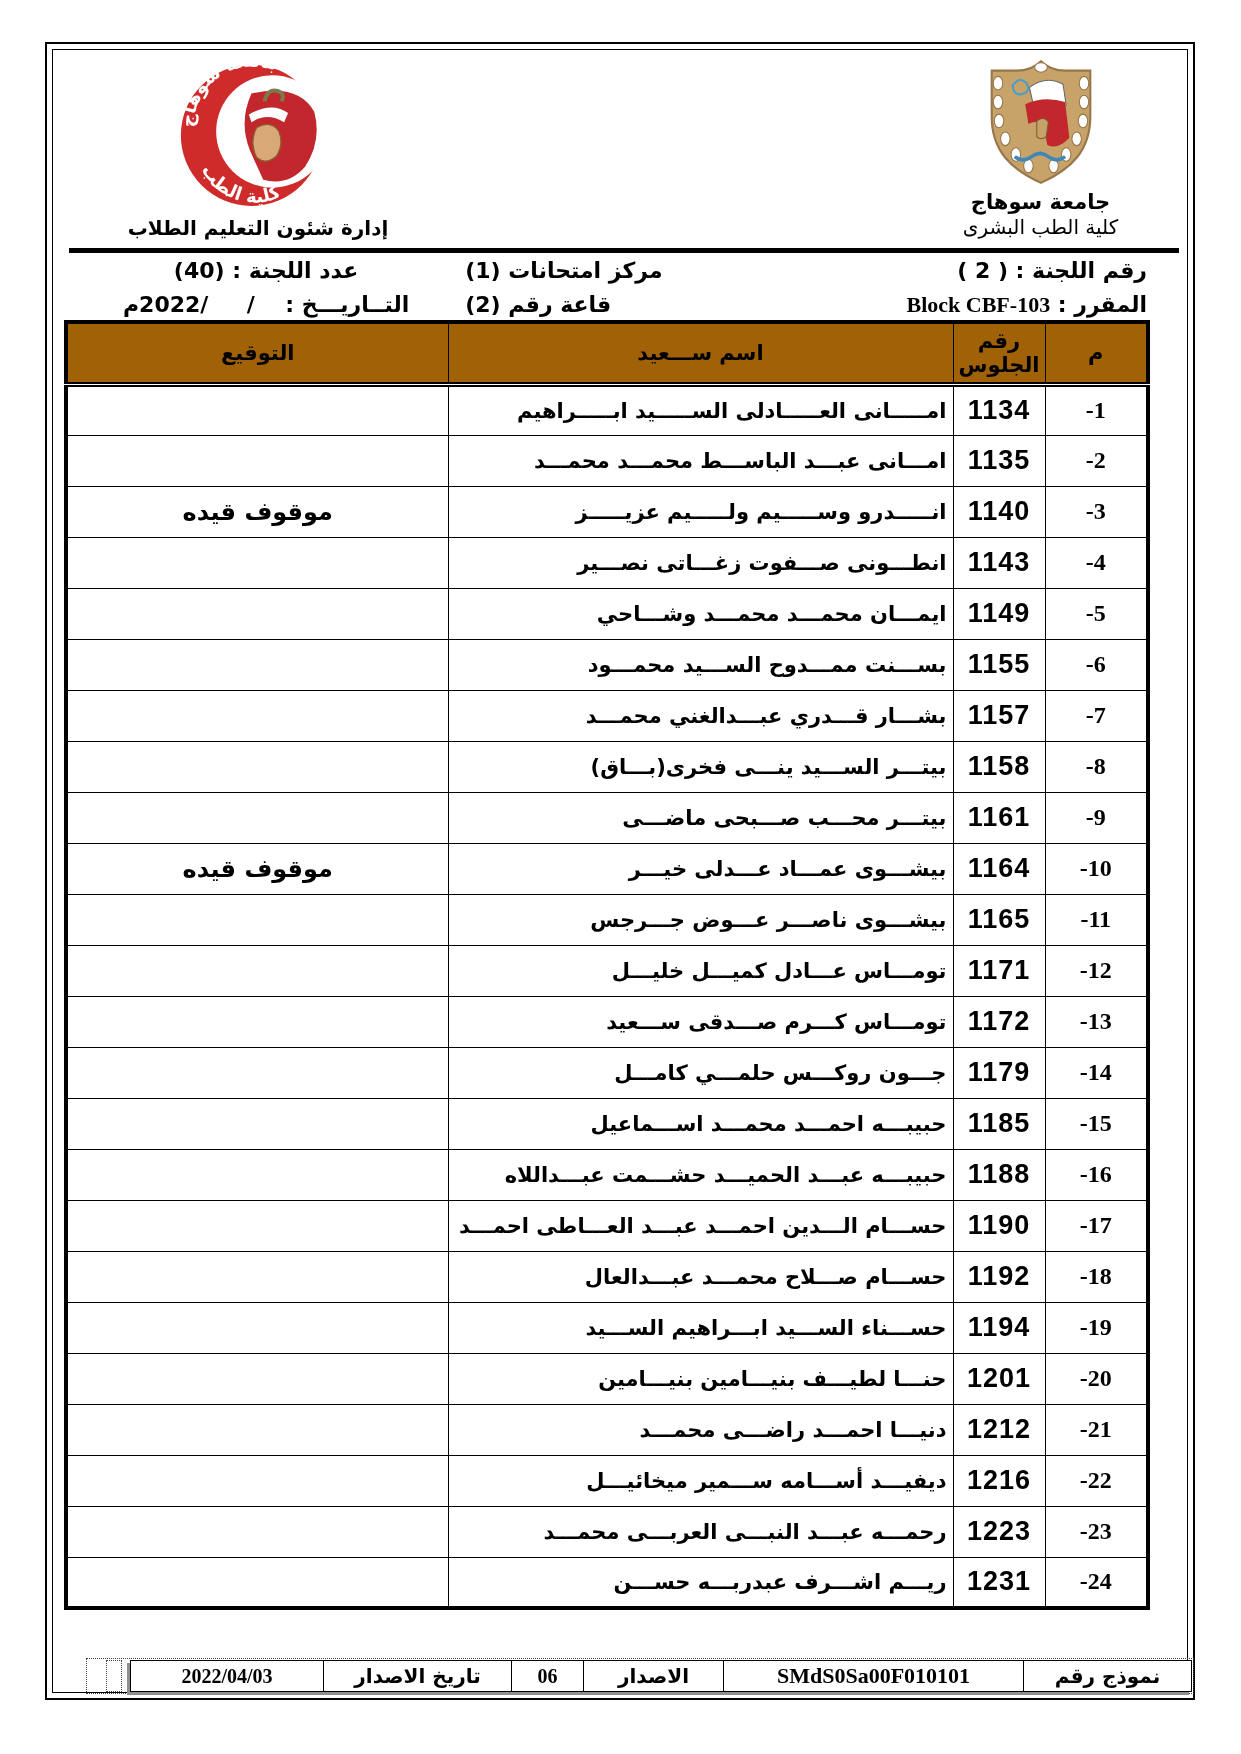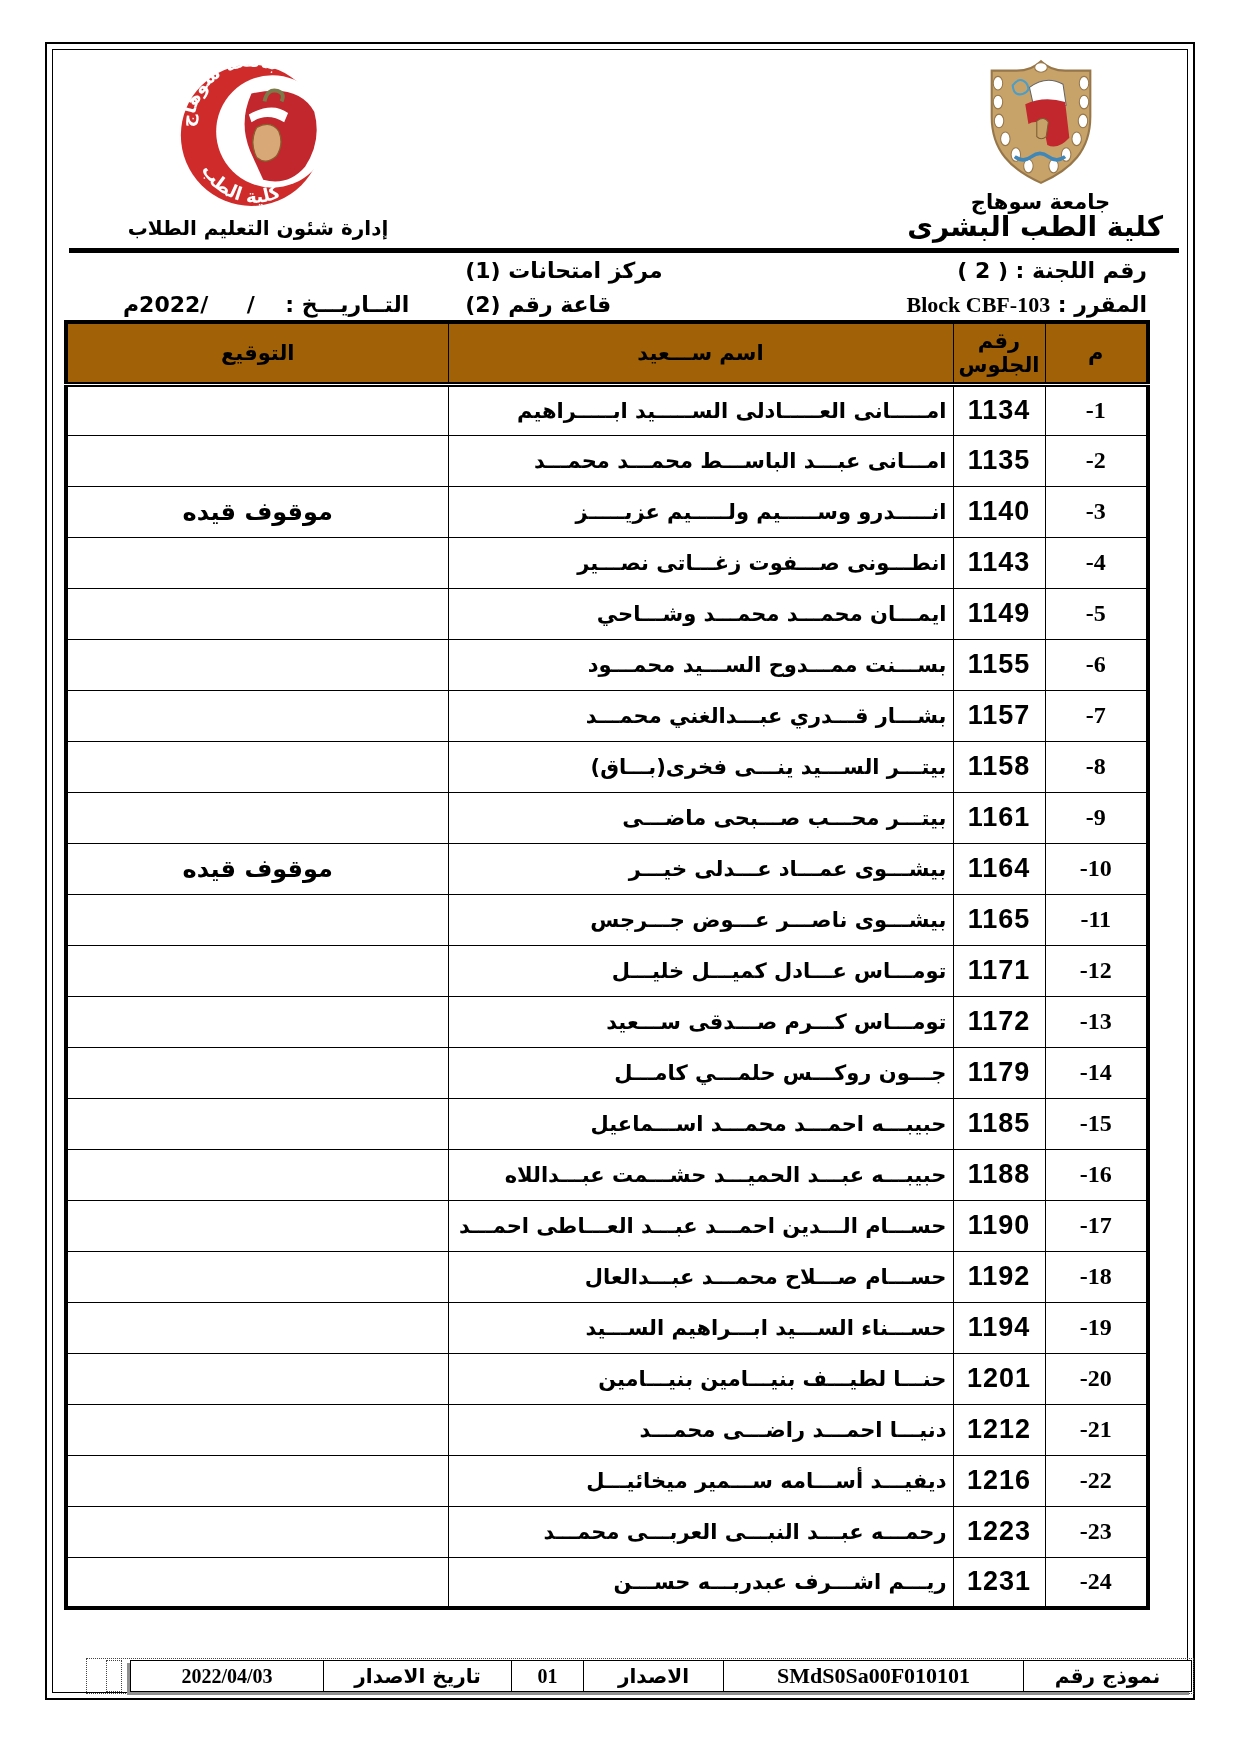--- a/index.html
+++ b/index.html
@@ -16,21 +16,21 @@
     position:absolute;left:5px;top:5px;right:5px;bottom:5px;
     border:1.5px solid #000;box-sizing:border-box;
   }
   
   .hdr-left{position:absolute;left:50px;top:12px;width:310px;text-align:center;}
   .hdr-left .caption{margin-top:2px;font-size:20px;font-weight:bold;white-space:nowrap;}
   .hdr-center{position:absolute;left:320px;top:38px;width:500px;text-align:center;direction:rtl;}
   .hdr-center .t{font-size:24px;font-weight:bold;line-height:40px;white-space:nowrap;}
   .hdr-right{position:absolute;left:865px;top:8px;width:245px;text-align:center;direction:rtl;}
   .hdr-right .l1{font-size:21px;font-weight:bold;line-height:25px;white-space:nowrap;}
-  .hdr-right .l2{font-size:28px;font-weight:bold;line-height:24px;white-space:nowrap;}
+  .hdr-right .l2{font-size:20px;font-weight:normal;line-height:24px;white-space:nowrap;}
   .divider{position:absolute;left:16px;right:8px;top:198px;height:5px;background:#000;}
   
   .info-row{position:absolute;left:14px;right:14px;display:grid;
     grid-template-columns:37% 27% 36%;direction:rtl;font-weight:bold;font-size:22px;}
   .info-row.r1{top:208px;}
   .info-row.r2{top:242px;}
   .info-cell{white-space:pre;}
   .ic-a{text-align:right;padding-right:26px;}
   .ic-b{text-align:left;}
   .ic-c{text-align:center;}
@@ -126,20 +126,21 @@
       </svg>
       <div class="l1">جامعة سوهاج</div>
       <div class="l2">كلية الطب البشرى</div>
     </div>
 
     <div class="divider"></div>
 
     <div class="info-row r1">
       <div class="info-cell ic-a">رقم اللجنة : ( 2 )</div>
       <div class="info-cell ic-b">مركز امتحانات (1)</div>
+      <div class="info-cell ic-c">عدد اللجنة : (40)</div>
     </div>
     <div class="info-row r2">
       <div class="info-cell ic-a"><span>المقرر : </span><span class="latin-serif">Block CBF-103</span></div>
       <div class="info-cell ic-b">قاعة رقم (2)</div>
       <div class="info-cell ic-c">التــاريـــخ :    /     /2022م</div>
     </div>
 
     <div class="tbl-wrap">
       <table class="students">
         <colgroup>
@@ -326,21 +327,21 @@
       </tr>
     </tbody>
       </table>
     </div>
 
     <div class="footer">
       <div class="f-table">
         <div class="f-cell fc-label1">نموذج رقم</div>
         <div class="f-cell fc-code">SMdS0Sa00F010101</div>
         <div class="f-cell fc-label2">الاصدار</div>
-        <div class="f-cell fc-issue">01</div>
+        <div class="f-cell fc-issue">06</div>
         <div class="f-cell fc-label3">تاريخ الاصدار</div>
         <div class="f-cell fc-date">2022/04/03</div>
       </div>
       <div class="f-stub"></div>
     </div>
 
   </div>
 </div>
 
 </body></html>

